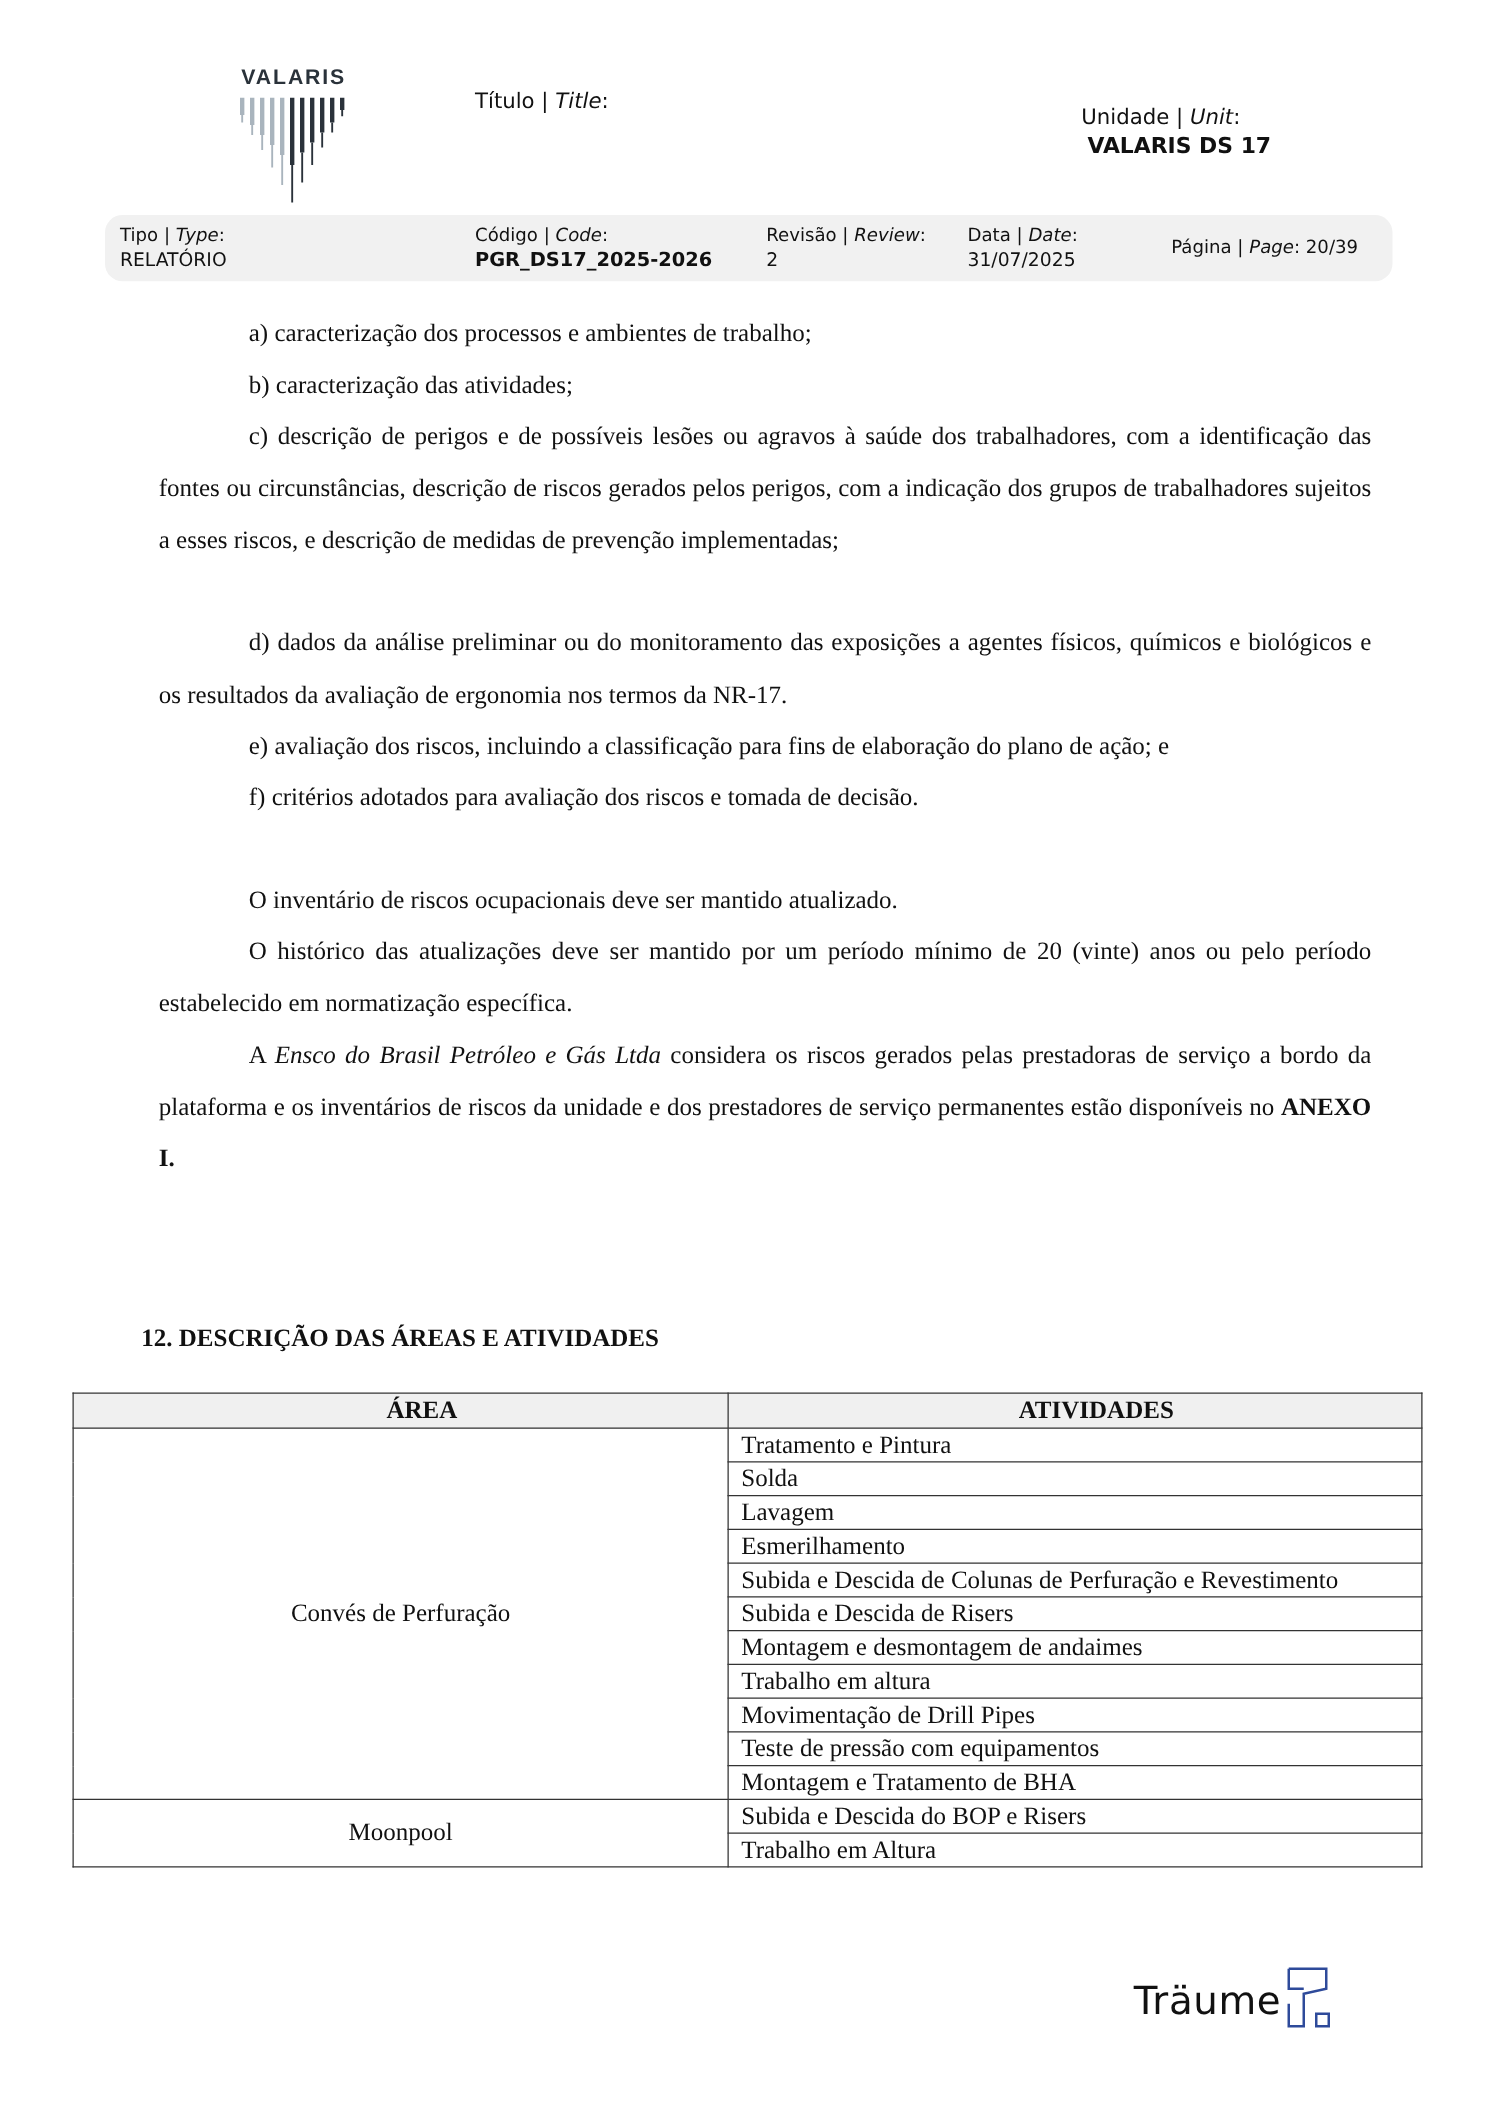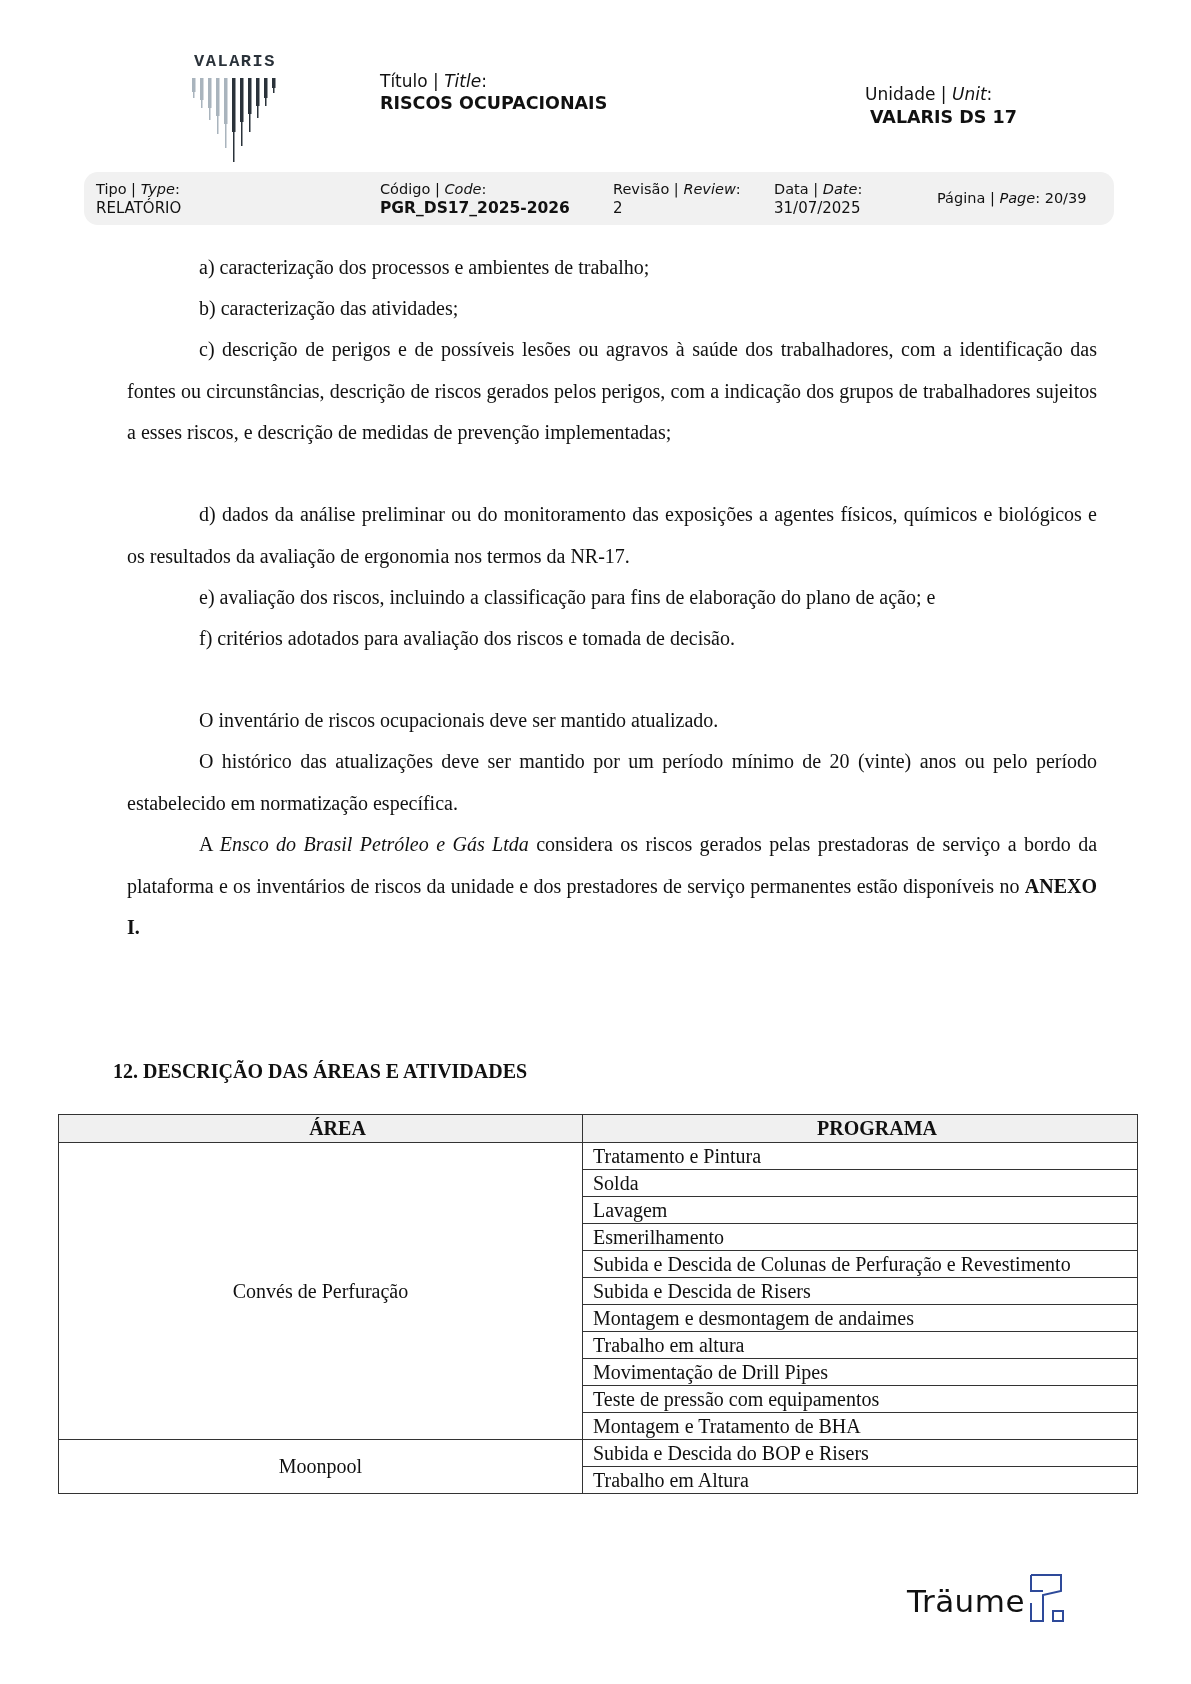--- a/index.html
+++ b/index.html
@@ -2,21 +2,21 @@
 <html><head>
 <meta charset="utf-8">
 <style>
   html, body { margin: 0; padding: 0; background: #ffffff; }
   body { width: 1191px; height: 1684px; position: relative; overflow: hidden; color: #111; }
   .sans { font-family: "DejaVu Sans", "Liberation Sans", sans-serif; }
   .serif { font-family: "Liberation Serif", "DejaVu Serif", serif; }
 
   
   .logo { position: absolute; left: 180px; top: 52px; width: 110px; height: 110px; }
-  .logo-text { position: absolute; left: 0; top: 0; width: 110px; text-align: center; font-family: Liberation Mono, monospace; font-weight: bold; font-size: 17px; letter-spacing: 1.5px; color: #2a323a; }
+  .logo-text { position: absolute; left: 0; top: 0; width: 110px; text-align: center; font-family: Liberation Sans, sans-serif; font-weight: bold; font-size: 17px; letter-spacing: 1.5px; color: #2a323a; }
   .logo svg { position: absolute; left: 10px; top: 26px; }
 
   .title-block { position: absolute; left: 380px; top: 70px; font-size: 17px; line-height: 22px; }
   .title-block .big { font-weight: bold; font-size: 17.5px; }
   .unit-block { position: absolute; left: 865px; top: 83px; font-size: 17px; line-height: 23px; }
   .unit-block .big { font-weight: bold; font-size: 17.5px; padding-left: 5px; }
 
   .meta-bar { position: absolute; left: 84px; top: 172px; width: 1030px; height: 53px; background: #f1f1f1; font-size: 14.5px; border-radius: 14px; }
   .meta { position: absolute; top: 8px; line-height: 19px; }
   .meta .val { font-size: 15px; }
@@ -63,21 +63,20 @@
       <rect x="67" y="28" width="1.5" height="12" fill="#2a323a"></rect>
     <rect x="74" y="0" width="3.5" height="20" fill="#2a323a"></rect>
       <rect x="75" y="20" width="1.5" height="8" fill="#2a323a"></rect>
     <rect x="82" y="0" width="3.5" height="10" fill="#2a323a"></rect>
       <rect x="83" y="10" width="1.5" height="5" fill="#2a323a"></rect>
   </svg>
 </div>
 
 <div class="title-block sans">
   <div><span>Título | </span><i>Title</i>:</div>
-  <div class="big">RISCOS OCUPACIONAIS</div>
 </div>
 
 <div class="unit-block sans">
   <div><span>Unidade | </span><i>Unit</i>:</div>
   <div class="big">VALARIS DS 17</div>
 </div>
 
 <div class="meta-bar sans">
   <div class="meta" style="left:12px">
     <div><span>Tipo | </span><i>Type</i>:</div>
@@ -110,21 +109,21 @@
 <div class="para serif indent" style="top:700px">O inventário de riscos ocupacionais deve ser mantido atualizado.</div>
 <div class="para serif indent" style="top:741px">O histórico das atualizações deve ser mantido por um período mínimo de 20 (vinte) anos ou pelo período estabelecido em normatização específica.</div>
 <div class="para serif indent" style="top:824px"><span>A </span><i>Ensco do Brasil Petróleo e Gás Ltda</i><span> considera os riscos gerados pelas prestadoras de serviço a bordo da plataforma e os inventários de riscos da unidade e dos prestadores de serviço permanentes estão disponíveis no </span><b>ANEXO I.</b></div>
 
 <div class="section-title serif">12. DESCRIÇÃO DAS ÁREAS E ATIVIDADES</div>
 
 <table class="areas serif">
   <thead>
     <tr>
       <th>ÁREA</th>
-      <th>PROGRAMA</th>
+      <th>ATIVIDADES</th>
     </tr>
   </thead>
   <tbody>
     <tr>
       <td class="area" rowspan="11">Convés de Perfuração</td>
       <td class="act">Tratamento e Pintura</td>
     </tr>
     <tr>
         <td class="act">Solda</td>
       </tr>

